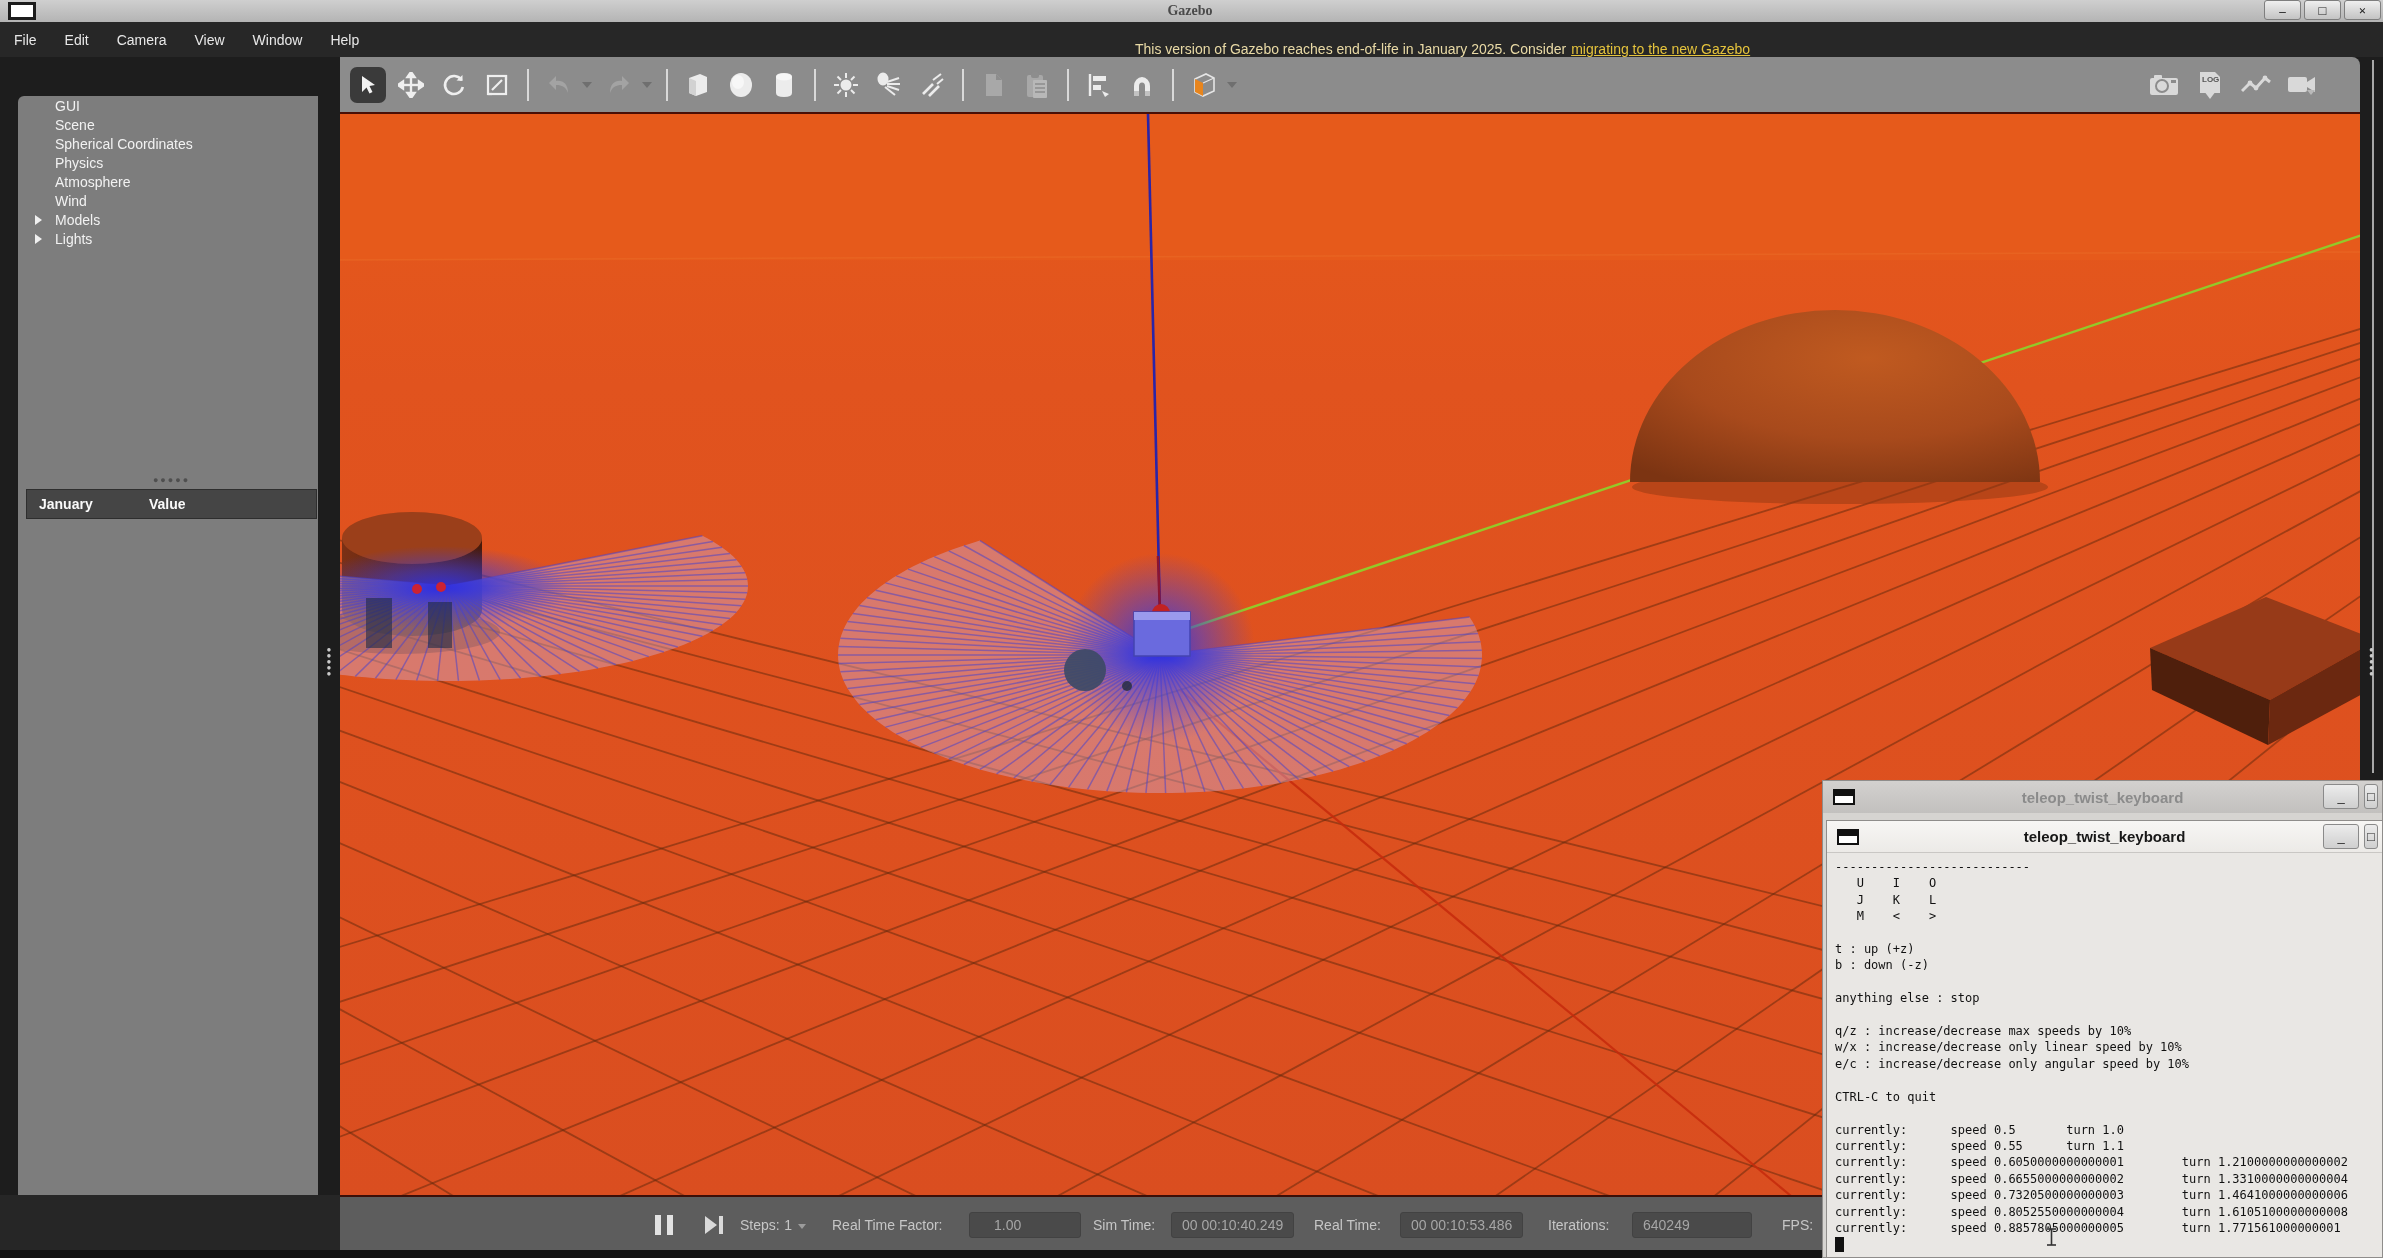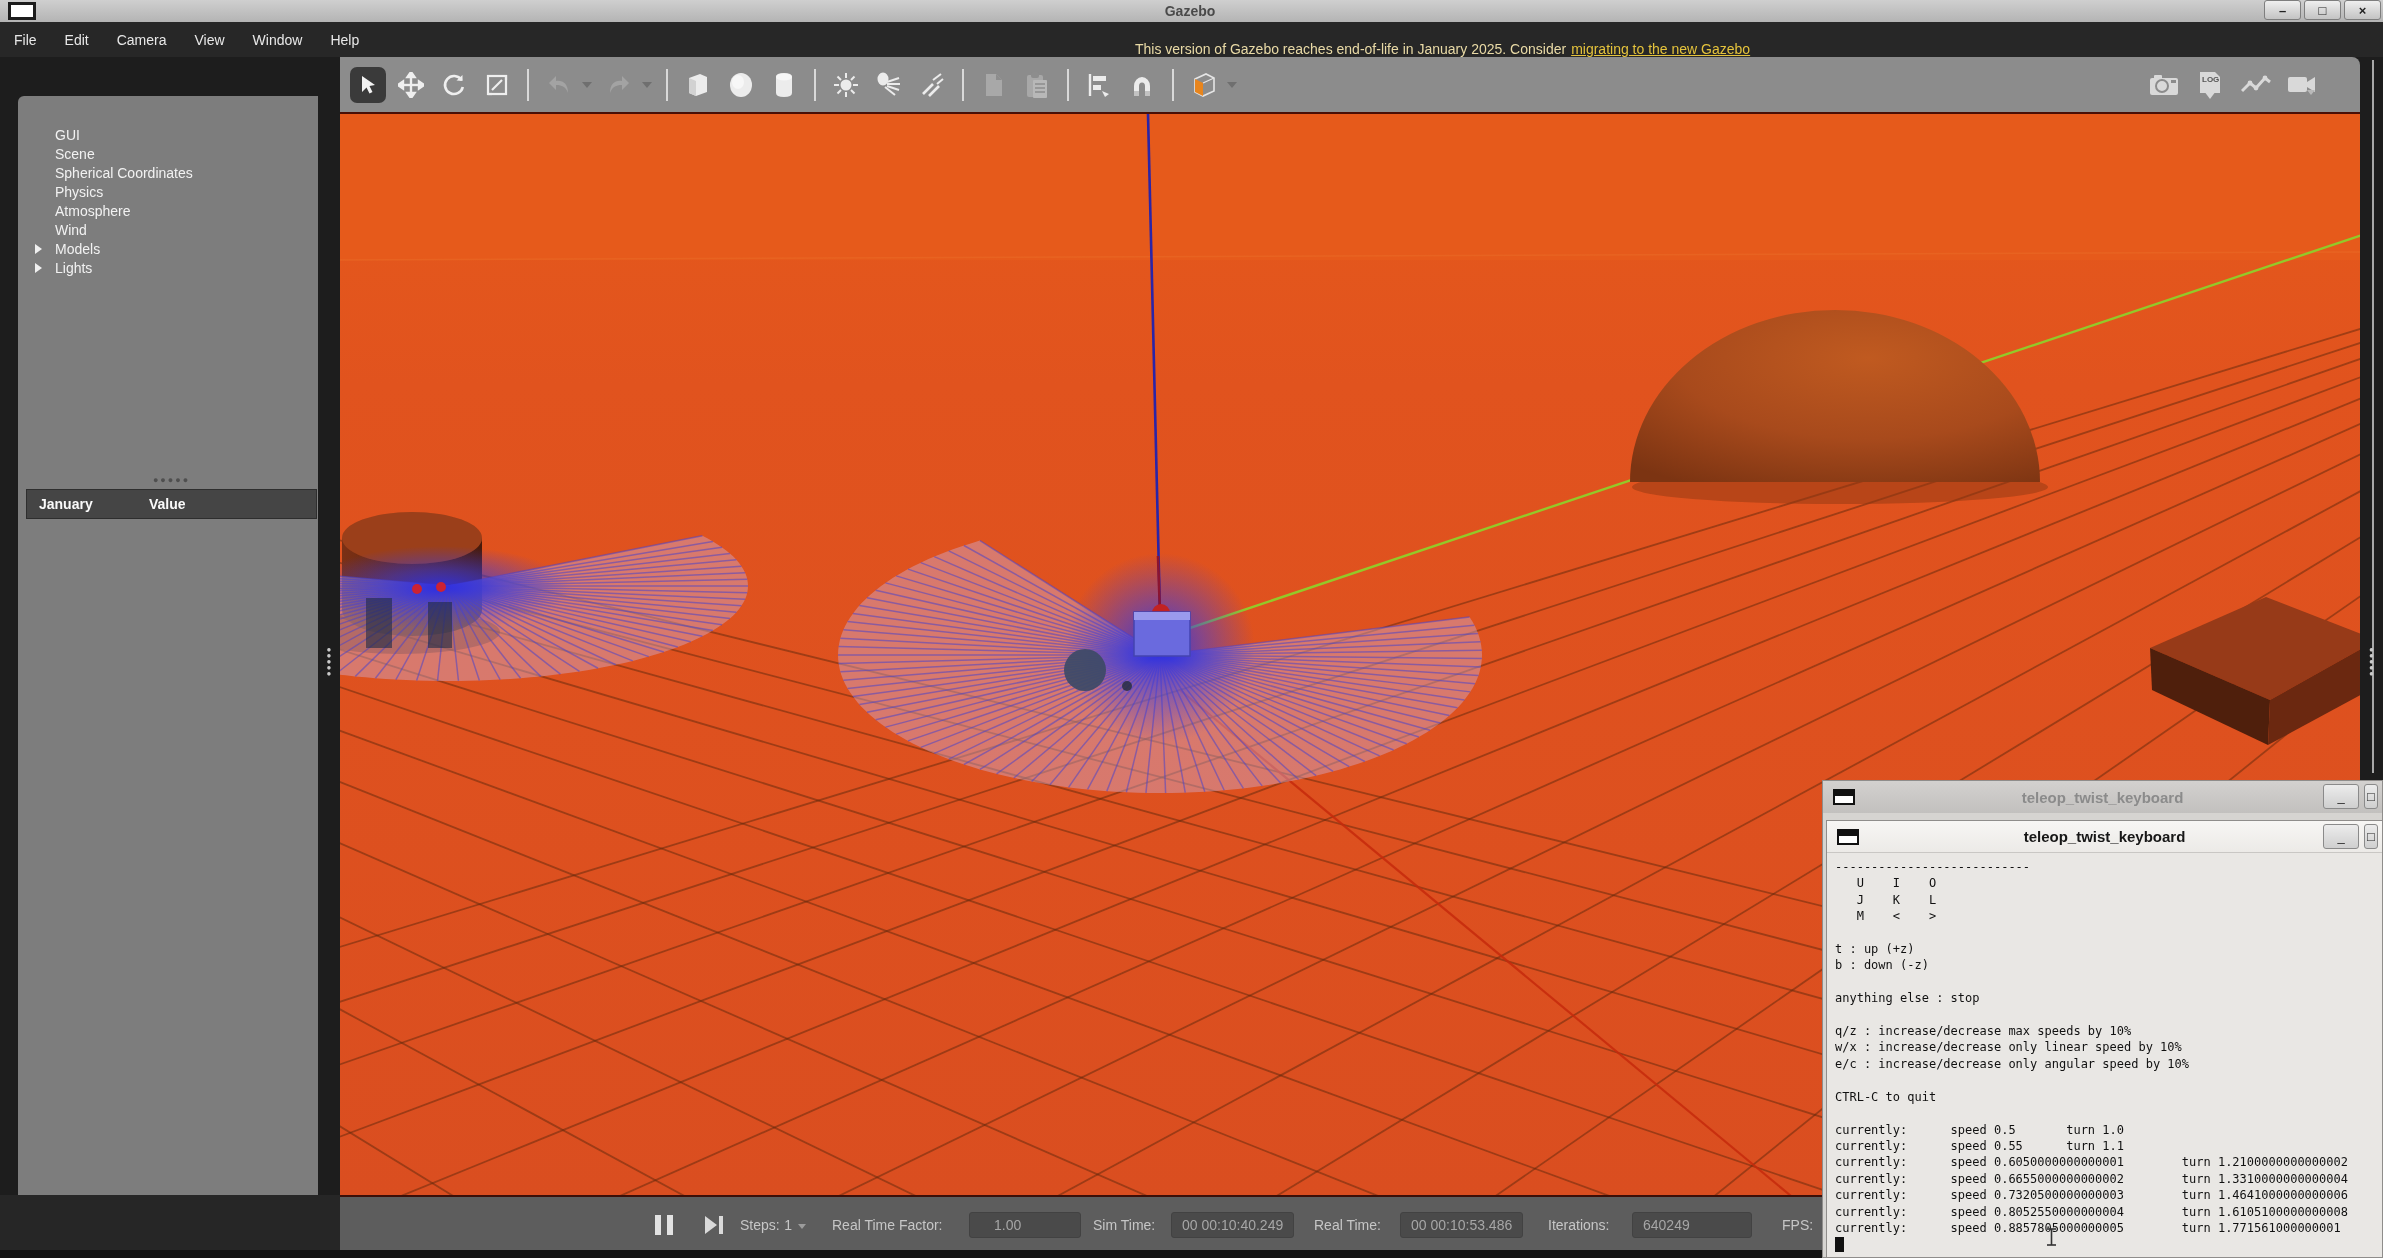--- a/index.html
+++ b/index.html
@@ -2,21 +2,21 @@
 <html><head>
 <meta charset="utf-8">
 <style>
   html,body{margin:0;padding:0;background:#111;}
   *{box-sizing:border-box;}
   body{font-family:"Liberation Sans", sans-serif;}
   #screen{position:relative;width:2383px;height:1258px;overflow:hidden;background:#1d1d1d;}
 
   
   .titlebar{position:absolute;left:0;top:0;width:2383px;height:22px;
-    background:linear-gradient(#cfcfcf,#b4b4b4);display:flex;align-items:center;}
+    background:linear-gradient(#cfcfcf,#b4b4b4);display:flex;align-items:center;font-family:Liberation Serif, serif;}
   .titlebar .appicon{width:28px;height:18px;margin-left:8px;background:#fff;border:3px solid #1c1c1c;}
   .titlebar .wtitle{position:absolute;left:1190px;transform:translateX(-50%);
     font-size:14px;font-weight:bold;color:#4a4a4a;}
   .wbtns{position:absolute;right:2px;top:0px;display:flex;gap:3px;}
   .wbtn{width:37px;height:20px;background:linear-gradient(#efefef,#c3c3c3);
     border:1px solid #7e7e7e;border-radius:3px;display:flex;align-items:center;justify-content:center;
     font-size:13px;font-weight:bold;color:#222;line-height:1;}
 
   
   .menubar{position:absolute;left:0;top:22px;width:2383px;height:35px;background:#272727;
@@ -29,21 +29,21 @@
 
   
   .left-edge{position:absolute;left:0;top:57px;width:18px;height:1201px;background:#1d1d1d;}
   .tabrow{position:absolute;left:18px;top:57px;width:322px;height:39px;background:#2c2c2c;
     display:flex;align-items:flex-end;padding-left:6px;gap:3px;}
   .tab{height:33px;padding:0 18px;display:flex;align-items:center;font-size:14px;color:#e2e2e2;
     background:#575757;border:1px solid #3a3a3a;border-bottom:none;border-radius:5px 5px 0 0;}
   .tab.active{background:#7d7d7d;color:#f3f3f3;border-color:#4a4a4a;height:37px;}
   .panel{position:absolute;left:18px;top:96px;width:307px;height:1099px;background:#7d7d7d;
     border-radius:6px 6px 0 0;}
-  .tree{padding-top:29px;}
+  .tree{padding-top:0;}
   .tree-item{height:19px;display:flex;align-items:center;padding-left:37px;
     font-size:14px;color:#f2f2f2;position:relative;}
   .tree-item .arrow{position:absolute;left:17px;width:0;height:0;
     border-left:7px solid #f0f0f0;border-top:5px solid transparent;border-bottom:5px solid transparent;}
   .tree-splitter{position:absolute;left:0;top:379px;width:100%;height:10px;display:flex;
     justify-content:center;align-items:center;color:#4f4f4f;font-size:9px;letter-spacing:2px;}
   .prop-header{position:absolute;left:8px;top:393px;width:291px;height:30px;background:#454545;
     border:1px solid #2e2e2e;display:flex;align-items:center;}
   .prop-header .col1{font-size:14px;font-weight:bold;color:#fafafa;padding-left:12px;width:122px;}
   .prop-header .col2{font-size:14px;font-weight:bold;color:#fafafa;}

